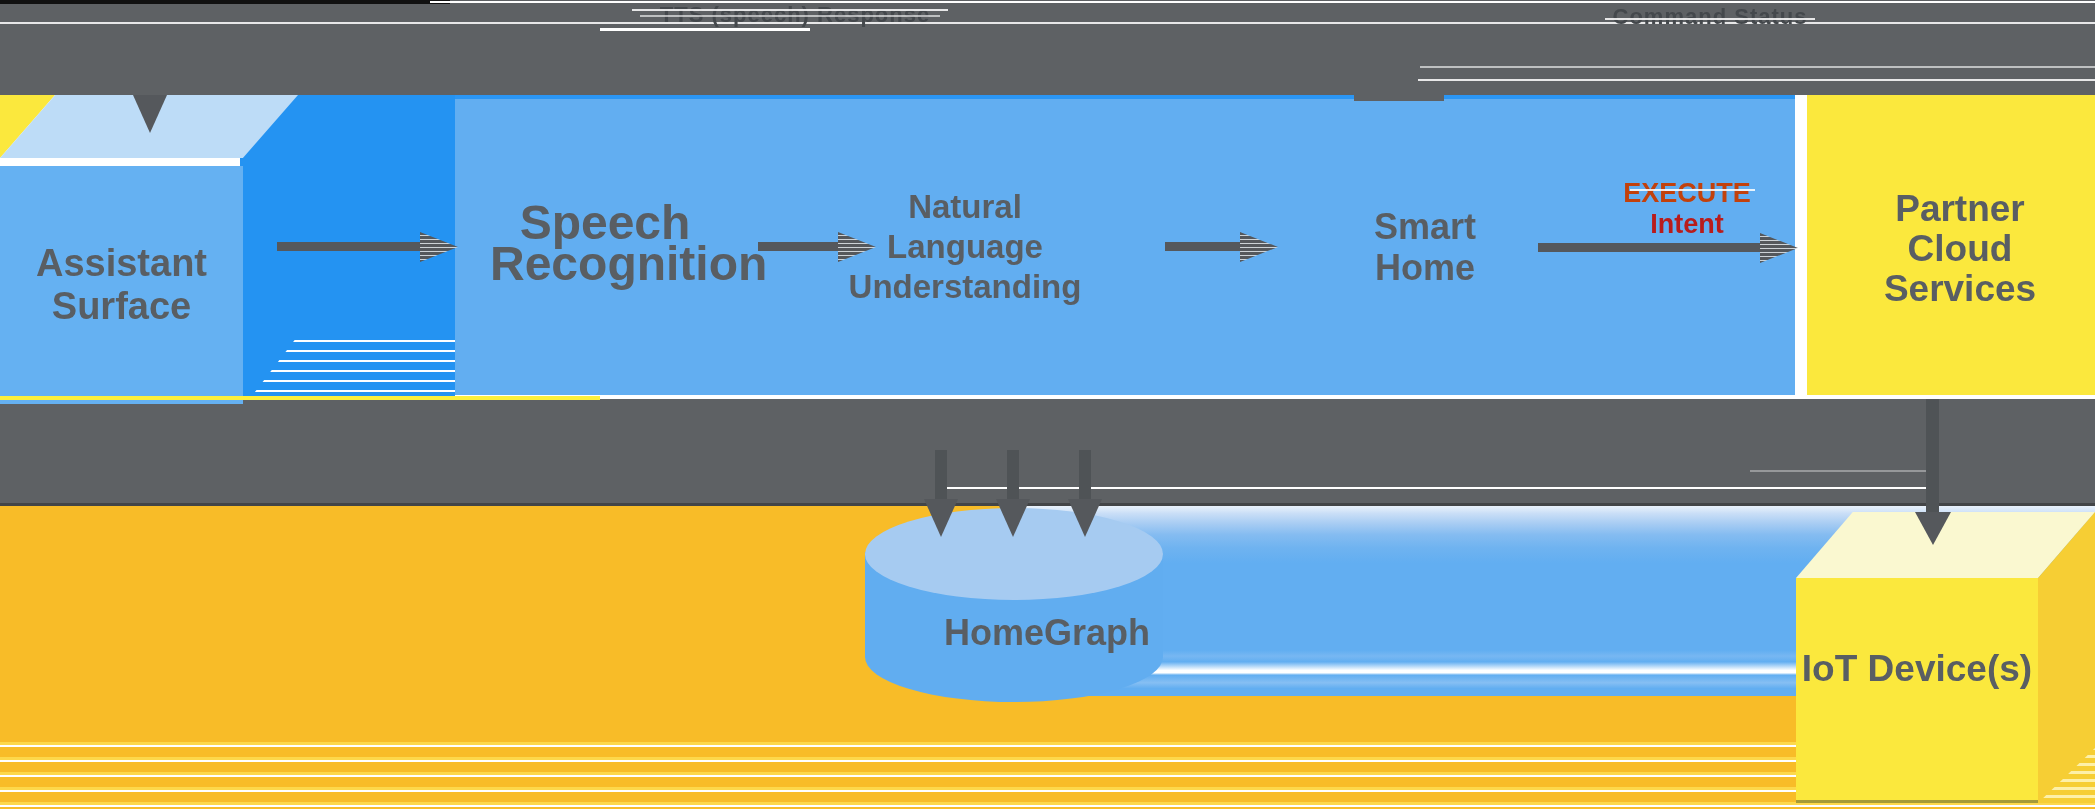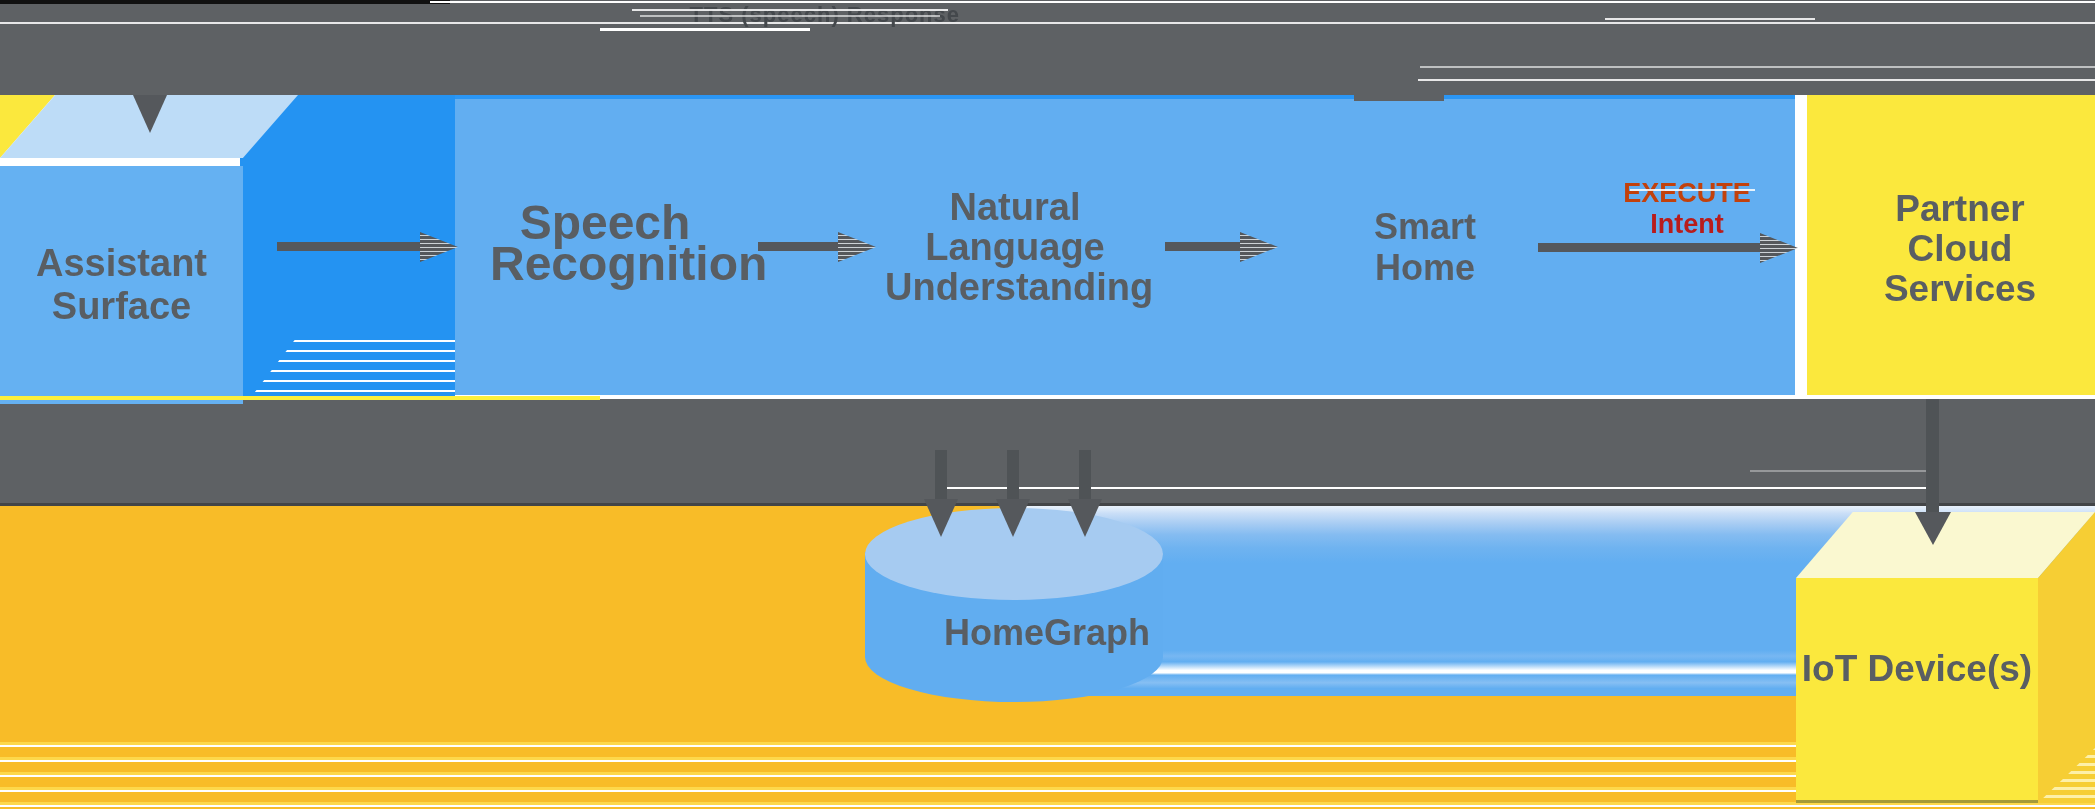--- a/index.html
+++ b/index.html
@@ -89,24 +89,25 @@
   <div class="abs iot-right-stripes"></div>
   <div class="abs iot-front">
     <div class="node-label" style="left:0;top:70px;width:242px;font-size:37px;line-height:42px;">IoT Device(s)</div>
   </div>
   <div class="abs iot-bottom-line"></div>
 
   <div class="abs band-top">
     <div class="glitch g-black" style="left:0;top:0;width:450px;height:4px"></div>
     <div class="glitch" style="left:430px;top:1px;width:1665px;height:2px"></div>
     <div class="glitch o85" style="left:0;top:22px;width:2095px;height:2px"></div>
-    <div class="band-label" style="left:630px;top:2px;width:330px;text-align:right;">TTS (speech) Response</div>
+    <div class="band-label" style="left:630px;top:2px;width:330px;">TTS (speech) Response</div>
     <div class="glitch o85" style="left:632px;top:9px;width:316px;height:2px"></div>
     <div class="glitch o60" style="left:640px;top:15px;width:300px;height:2px"></div>
     <div class="glitch" style="left:600px;top:28px;width:210px;height:3px"></div>
+    <div class="band-label" style="left:1545px;top:4px;width:330px;">Command Status</div>
     <div class="glitch o85" style="left:1605px;top:18px;width:210px;height:2px"></div>
     <div class="glitch o60" style="left:1420px;top:66px;width:675px;height:2px"></div>
     <div class="glitch o85" style="left:1418px;top:79px;width:677px;height:2px"></div>
   </div>
 
   <div class="abs wedge"></div>
   <div class="abs regionB"></div>
   <div class="abs regionB-stripes"></div>
   <div class="abs as-top"></div>
   <div class="notch" style="left:133px;top:95px;width:34px;height:38px"></div>
@@ -114,21 +115,21 @@
     <div class="node-label" style="left:0;top:76px;width:243px;font-size:38px;line-height:43px;">Assistant Surface</div>
   </div>
   <div class="abs ustrip-y"></div>
   <div class="abs ustrip-w"></div>
 
   <div class="abs bigbox"></div>
   <div class="abs bigbox-edge"></div>
   <div class="abs band-tab"></div>
 
   <div class="node-label" style="left:490px;top:202px;width:230px;font-size:48px;line-height:41px;text-align:center;">Speech Recognition</div>
-  <div class="node-label" style="left:885px;top:187px;width:260px;font-size:38px;line-height:40px;">Natural Language Understanding</div>
+  <div class="node-label" style="left:835px;top:187px;width:260px;font-size:33px;line-height:40px;">Natural Language Understanding</div>
   <div class="node-label" style="left:1350px;top:206px;width:150px;font-size:36px;line-height:41px;">Smart Home</div>
 
   <div class="shaft" style="left:277px;top:242px;width:145px"></div>
   <div class="head" style="left:420px;top:232px"></div>
   <div class="shaft" style="left:758px;top:242px;width:82px"></div>
   <div class="head" style="left:838px;top:232px"></div>
   <div class="shaft" style="left:1165px;top:242px;width:77px"></div>
   <div class="head" style="left:1240px;top:232px"></div>
   <div class="shaft" style="left:1538px;top:243px;width:224px"></div>
   <div class="head" style="left:1760px;top:233px"></div>

